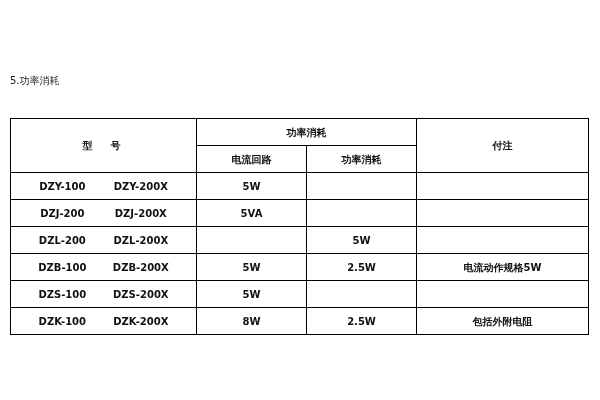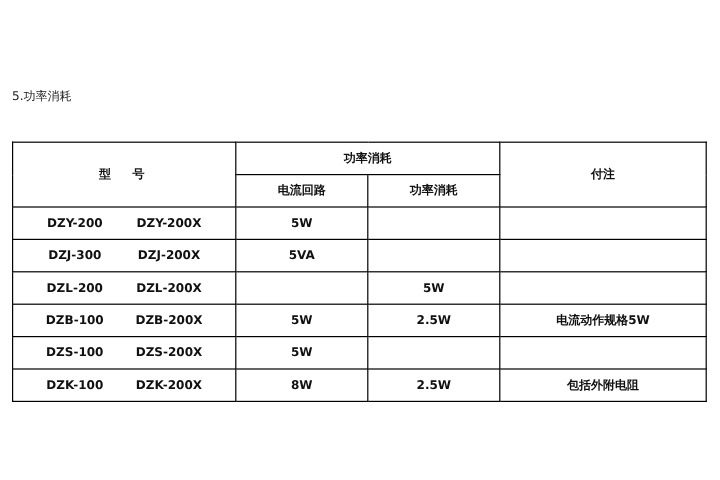--- a/index.html
+++ b/index.html
@@ -94,33 +94,33 @@
         <tr>
           <th>电流回路</th>
           <th>功率消耗</th>
         </tr>
       </thead>
       <tbody>
 
         <tr>
           <td>
             <div class="model-cell">
-              <span>DZY-200</span>
+              <span>DZY-100</span>
               <span>DZY-200X</span>
             </div>
           </td>
           <td>5W</td>
           <td></td>
           <td></td>
         </tr>
 
         <tr>
           <td>
             <div class="model-cell">
-              <span>DZJ-300</span>
+              <span>DZJ-200</span>
               <span>DZJ-200X</span>
             </div>
           </td>
           <td>5VA</td>
           <td></td>
           <td></td>
         </tr>
 
         <tr>
           <td>

